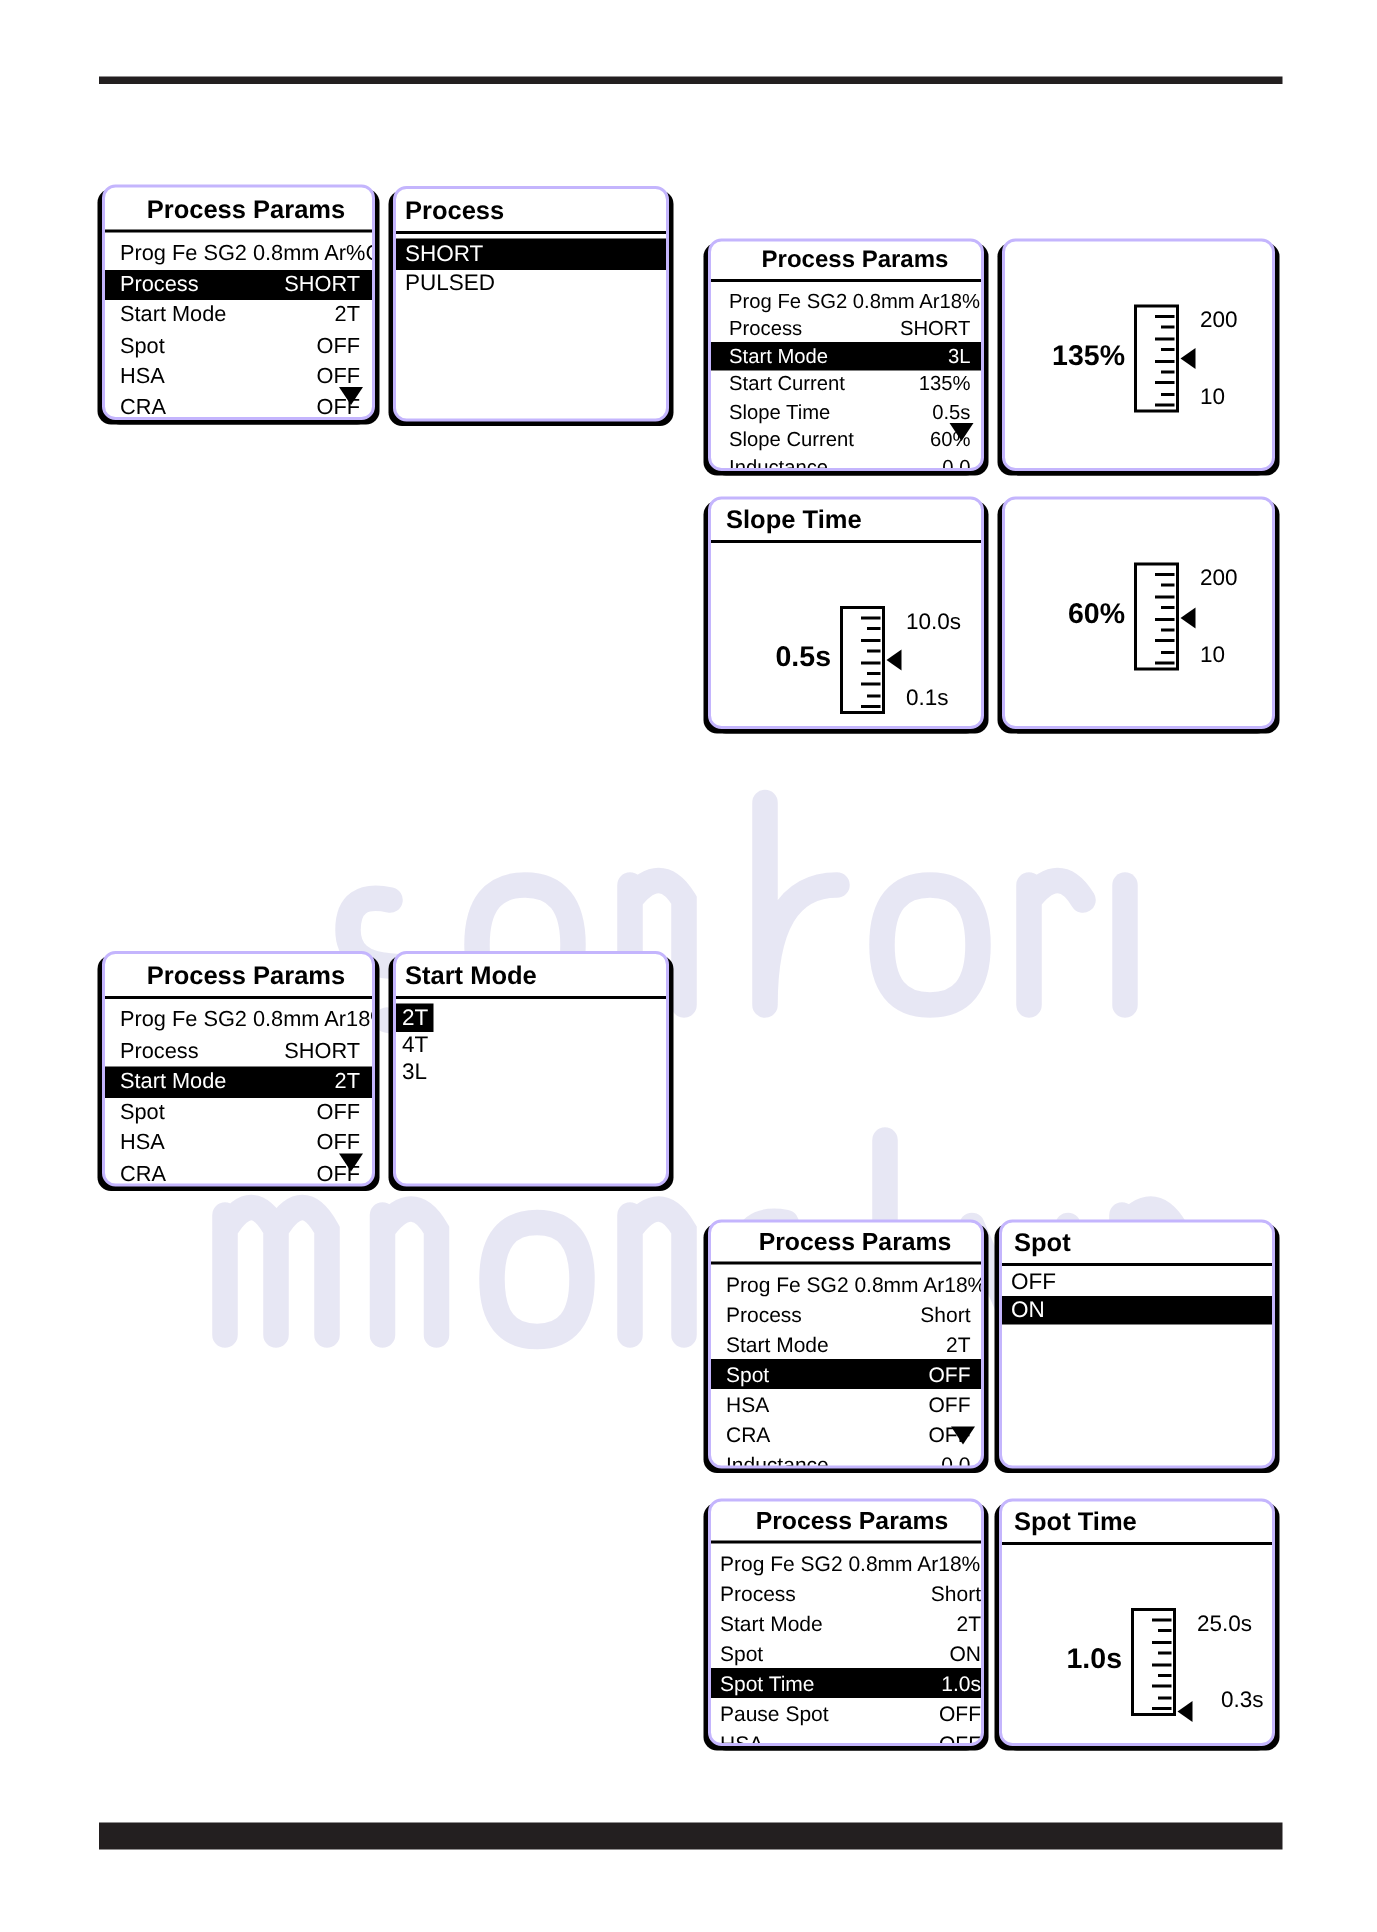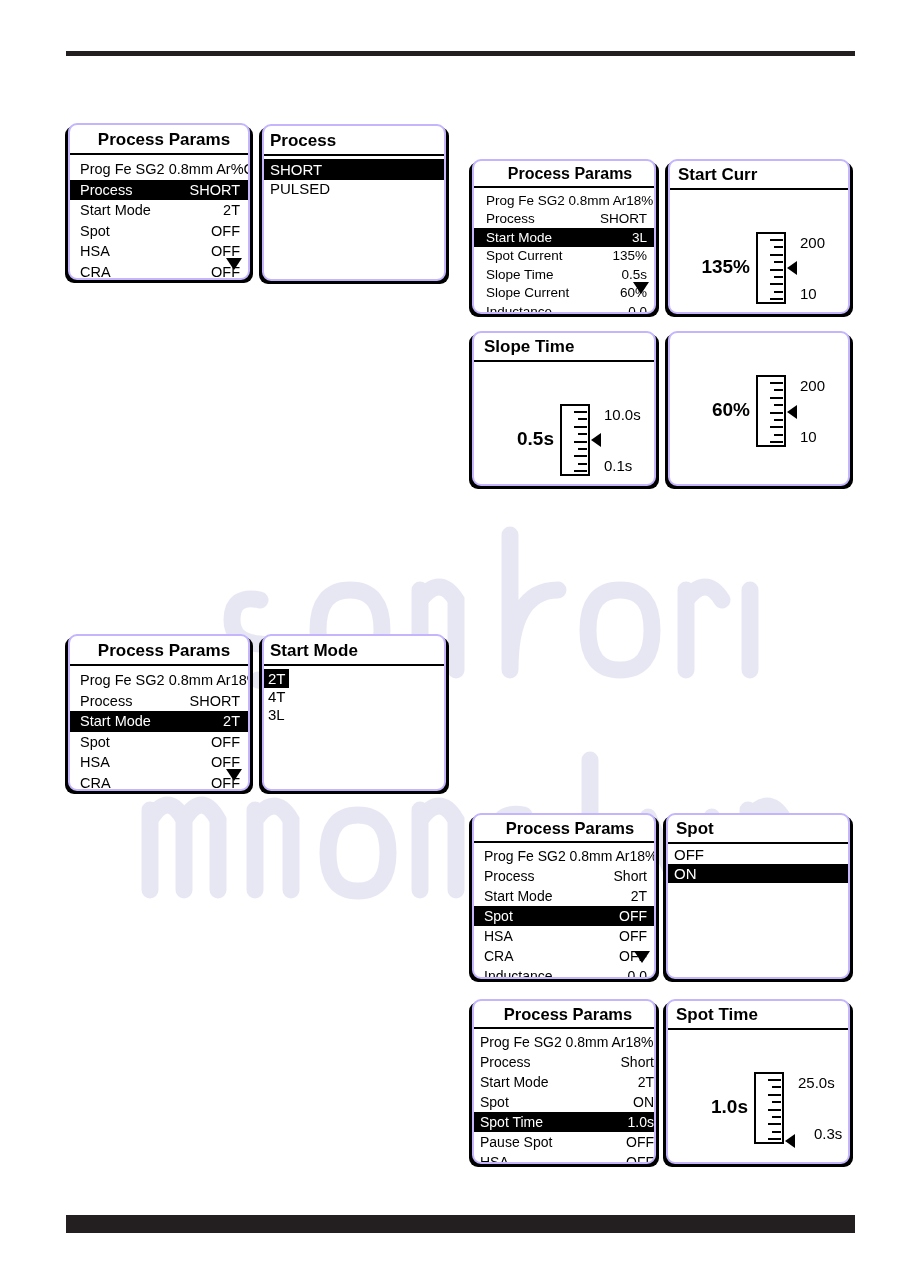--- a/index.html
+++ b/index.html
@@ -241,41 +241,40 @@
       </div>
       <div class="row">
         <span class="lbl">Process</span>
         <span class="val">SHORT</span>
       </div>
       <div class="row selected">
         <span class="lbl">Start Mode</span>
         <span class="val">3L</span>
       </div>
       <div class="row">
-        <span class="lbl">Spot Current</span>
+        <span class="lbl">Start Current</span>
         <span class="val">135%</span>
       </div>
       <div class="row">
         <span class="lbl">Slope Time</span>
         <span class="val">0.5s</span>
       </div>
       <div class="row">
         <span class="lbl">Slope Current</span>
         <span class="val">60%</span>
       </div>
       <div class="row">
         <span class="lbl">Inductance</span>
         <span class="val">0.0</span>
       </div>
     </div>
   <div class="scroll-arrow" style="right:5px; bottom:18px;"></div>
 </div>
 
 <div class="panel left-title" id="panel-start-curr">
-  <div class="panel-title">Start Curr</div>
   <div class="dial-wrap">
       <div class="gauge" style="left: 86px; top: 42px; width: 30px; height: 72px;">
         <div class="tick" style="top: 5px; width: 13px;"></div>
         <div class="tick" style="top: 12.4px; width: 9px;"></div>
         <div class="tick" style="top: 19.8px; width: 13px;"></div>
         <div class="tick" style="top: 27.2px; width: 9px;"></div>
         <div class="tick" style="top: 34.6px; width: 13px;"></div>
         <div class="tick" style="top: 42px; width: 9px;"></div>
         <div class="tick" style="top: 49.4px; width: 13px;"></div>
         <div class="tick" style="top: 56.8px; width: 9px;"></div>

